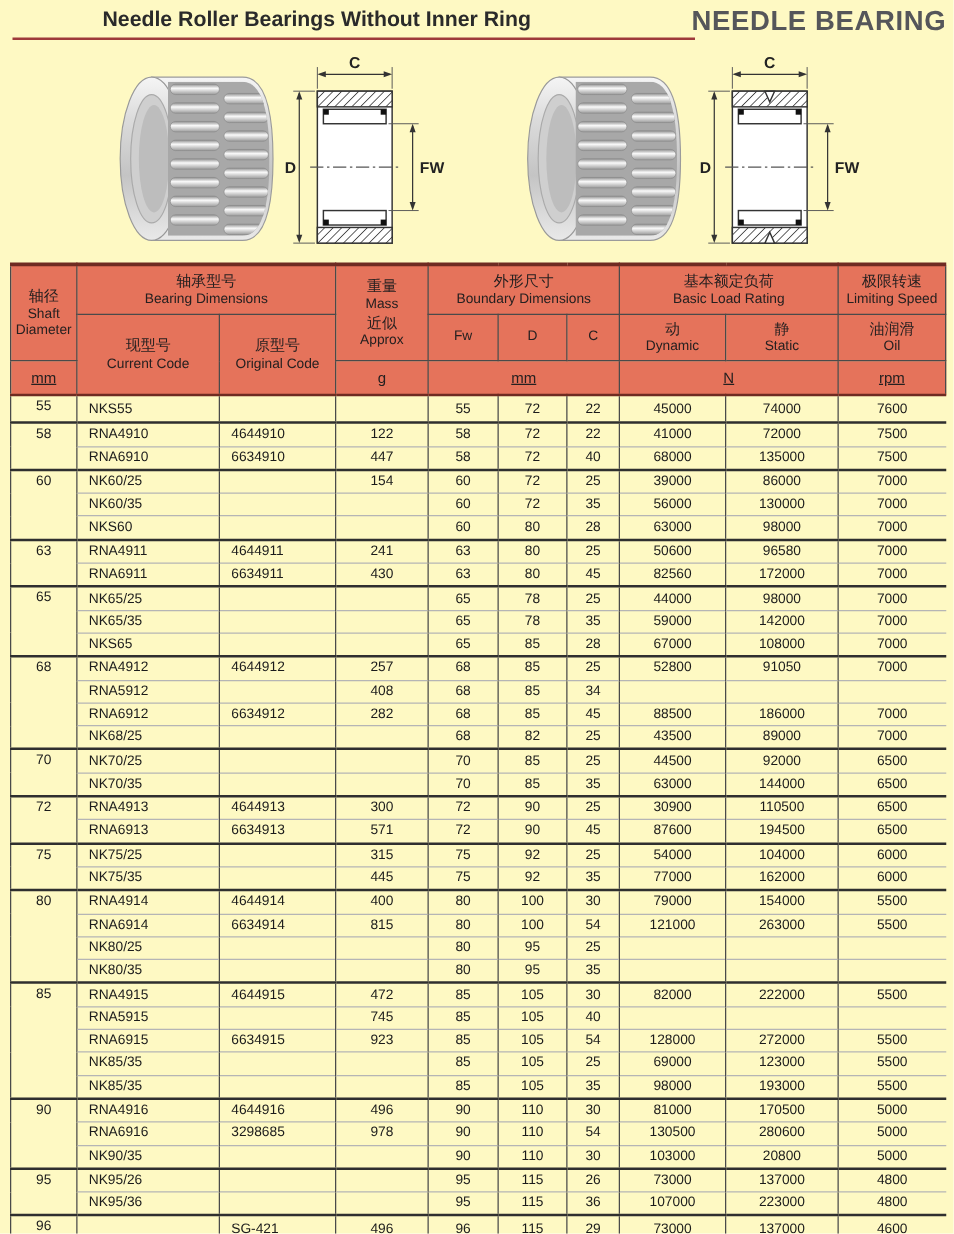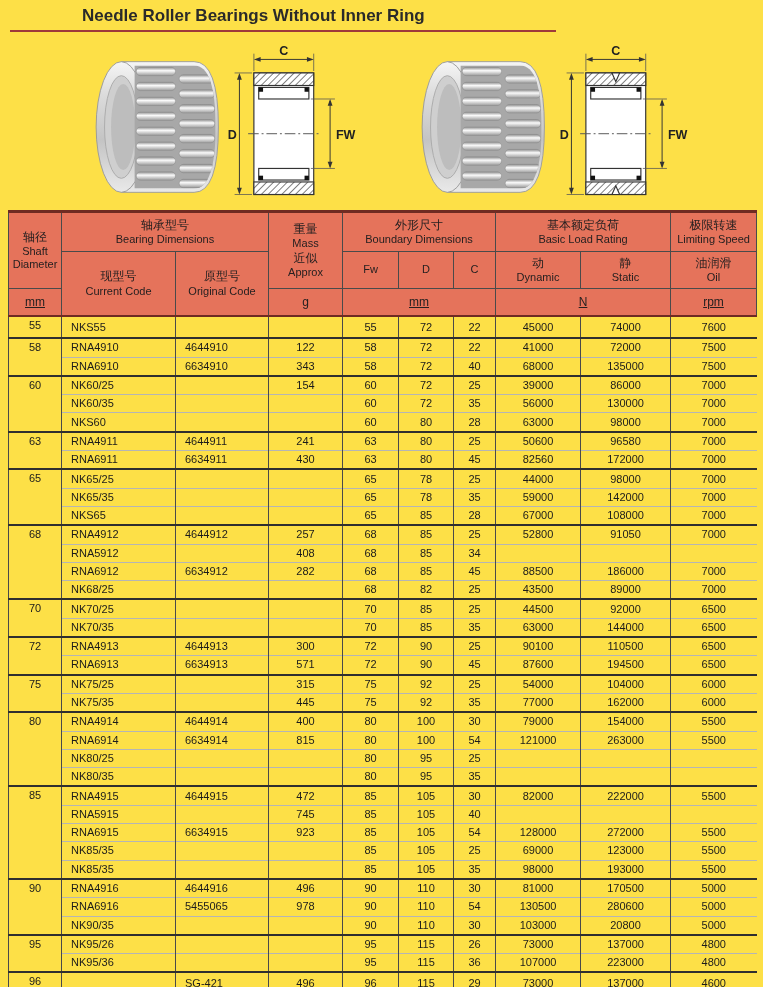--- a/index.html
+++ b/index.html
@@ -1,16 +1,16 @@
 <!DOCTYPE html>
 <html style="--header_bg: #e5735b; --accent_line: #9e3a3a; --table_frame: #6f2b22; --brand_text: #55565a;"><head>
 <meta charset="utf-8">
 <style>
   html,body{margin:0;padding:0;background:#fff;}
-  .page{position:relative;width:763px;height:987px;background:#fde047;
+  .page{position:relative;width:763px;height:987px;background:#fef9c3;
         font-family:"Liberation Sans",sans-serif;overflow:hidden;}
 
   
   .title{position:absolute;left:82px;top:6px;font-size:17px;font-weight:bold;color:#2a2a2a;}
   .title-underline{position:absolute;left:10px;top:30px;width:546px;height:2px;background:var(--accent_line);}
   .brand{position:absolute;right:6px;top:4px;font-size:22px;font-weight:bold;
          color:var(--brand_text);letter-spacing:.5px;}
 
   
   .figures{position:absolute;top:44px;left:0;width:763px;height:164px;}
@@ -37,20 +37,21 @@
   td.c-shaft{vertical-align:top;padding-top:3px;}
   td.c-cur, td.c-orig{text-align:left;padding-left:9px;}
 </style>
 </head>
 <body>
 
 <div class="page">
 
   <div class="title">Needle Roller Bearings Without Inner Ring</div>
   <div class="title-underline"></div>
+  <div class="brand">NEEDLE BEARING</div>
 
   <div class="figures">
 
     <svg class="fig" style="left:84px;top:4px;" width="140" height="158" viewBox="0 0 150 160">
       <defs>
         <linearGradient id="mgA" x1="0" y1="0" x2="0" y2="1">
           <stop offset="0" stop-color="#f5f5f5"></stop>
             <stop offset=".25" stop-color="#dcdcdc"></stop>
           <stop offset=".6" stop-color="#c4c4c4"></stop>
             <stop offset="1" stop-color="#e9e9e9"></stop>
@@ -326,21 +327,21 @@
           <td class="c-fw">58</td>
           <td class="c-d">72</td>
           <td class="c-c">22</td>
           <td class="c-dyn">41000</td>
           <td class="c-stat">72000</td>
           <td class="c-speed">7500</td>
         </tr>
         <tr class="grp-inner">
           <td class="c-cur">RNA6910</td>
           <td class="c-orig">6634910</td>
-          <td class="c-mass">343</td>
+          <td class="c-mass">447</td>
           <td class="c-fw">58</td>
           <td class="c-d">72</td>
           <td class="c-c">40</td>
           <td class="c-dyn">68000</td>
           <td class="c-stat">135000</td>
           <td class="c-speed">7500</td>
         </tr>
         <tr class="grp-first">
           <td class="c-shaft" rowspan="3">60</td>
           <td class="c-cur">NK60/25</td>
@@ -501,21 +502,21 @@
           <td class="c-speed">6500</td>
         </tr>
         <tr class="grp-first">
           <td class="c-shaft" rowspan="2">72</td>
           <td class="c-cur">RNA4913</td>
           <td class="c-orig">4644913</td>
           <td class="c-mass">300</td>
           <td class="c-fw">72</td>
           <td class="c-d">90</td>
           <td class="c-c">25</td>
-          <td class="c-dyn">90100</td>
+          <td class="c-dyn">30900</td>
           <td class="c-stat">110500</td>
           <td class="c-speed">6500</td>
         </tr>
         <tr class="grp-inner">
           <td class="c-cur">RNA6913</td>
           <td class="c-orig">6634913</td>
           <td class="c-mass">571</td>
           <td class="c-fw">72</td>
           <td class="c-d">90</td>
           <td class="c-c">45</td>
@@ -654,21 +655,21 @@
           <td class="c-mass">496</td>
           <td class="c-fw">90</td>
           <td class="c-d">110</td>
           <td class="c-c">30</td>
           <td class="c-dyn">81000</td>
           <td class="c-stat">170500</td>
           <td class="c-speed">5000</td>
         </tr>
         <tr class="grp-inner">
           <td class="c-cur">RNA6916</td>
-          <td class="c-orig">5455065</td>
+          <td class="c-orig">3298685</td>
           <td class="c-mass">978</td>
           <td class="c-fw">90</td>
           <td class="c-d">110</td>
           <td class="c-c">54</td>
           <td class="c-dyn">130500</td>
           <td class="c-stat">280600</td>
           <td class="c-speed">5000</td>
         </tr>
         <tr class="grp-inner">
           <td class="c-cur">NK90/35</td>

